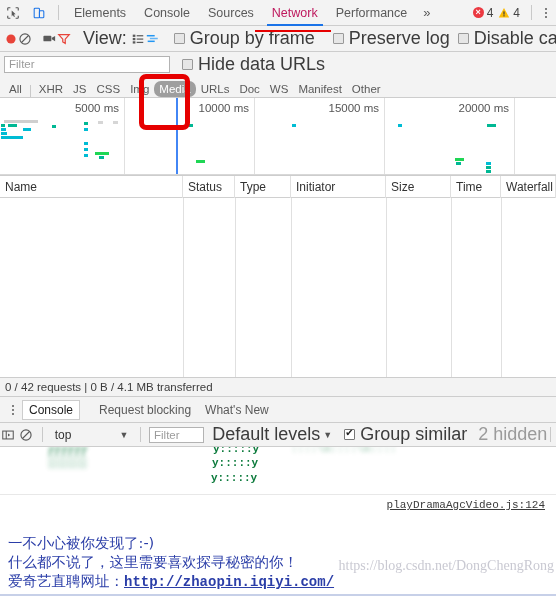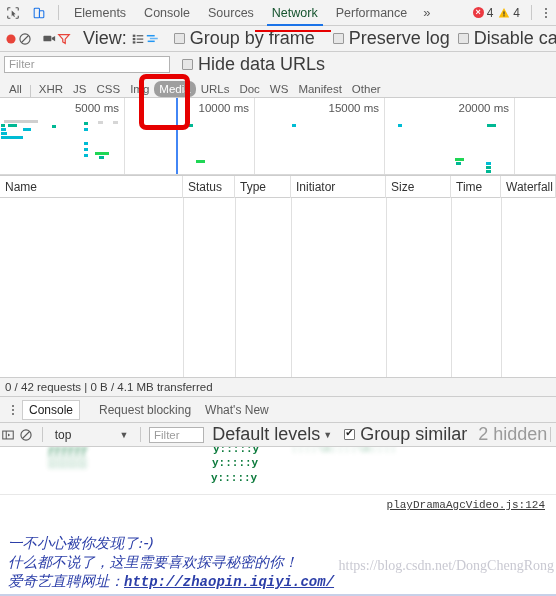--- a/index.html
+++ b/index.html
@@ -18,21 +18,21 @@
     height: 26px; display: flex; align-items: center;
     background: #f3f3f3; border-bottom: 1px solid #cdcdcd;
     position: relative;
   }
   .tb-icon { width: 26px; height: 26px; display: flex; align-items: center; justify-content: center; }
   .tb-sep { width: 1px; height: 15px; background: #c9c9c9; margin: 0 6px; }
   .tab {
     padding: 0 9px; height: 26px; line-height: 26px;
     font-size: 12.5px; color: #5a5a5a; position: relative; white-space: nowrap;
   }
-  .tab.active { color: #14532d; }
+  .tab.active { color: #be185d; }
   .tab.active::after {
     content: ""; position: absolute; left: 4px; right: 4px; bottom: 0;
     height: 2px; background: #1a73e8;
   }
   .tab-more { padding: 0 7px; font-size: 13px; color: #5a5a5a; }
   .tb-right { margin-left: auto; display: flex; align-items: center; padding-right: 2px; }
   .count { font-size: 12px; color: #444; margin: 0 5px 0 3px; }
   .err-dot {
     width: 11px; height: 11px; border-radius: 50%; background: #eb3941;
     color: #fff; font-size: 9px; line-height: 11px; text-align: center; font-weight: bold;
@@ -166,21 +166,20 @@
   }
 
   
   .promo {
     position: absolute; left: 0; right: 0; bottom: 0; background: #fff;
     padding: 3px 0 4px 8px;
   }
   .promo div {
     font-size: 14.5px; color: #2b3ea8; line-height: 19px; white-space: nowrap;
     font-family: "DejaVu Sans", sans-serif;
-    font-style: italic;
   }
   .promo a {
     color: #2b3ea8; text-decoration: underline; font-weight: bold;
     font-family: "Liberation Mono", monospace; font-size: 14px;
   }
   .watermark {
     position: absolute; right: 2px; bottom: 22px;
     font-family: "Liberation Serif", serif; font-size: 14px;
     color: #c9c9d2; white-space: nowrap; pointer-events: none; z-index: 5;
   }

